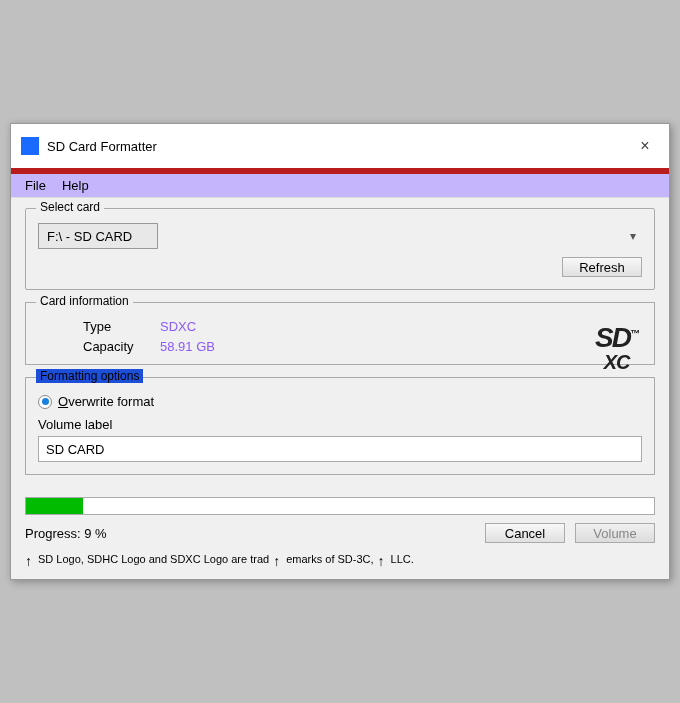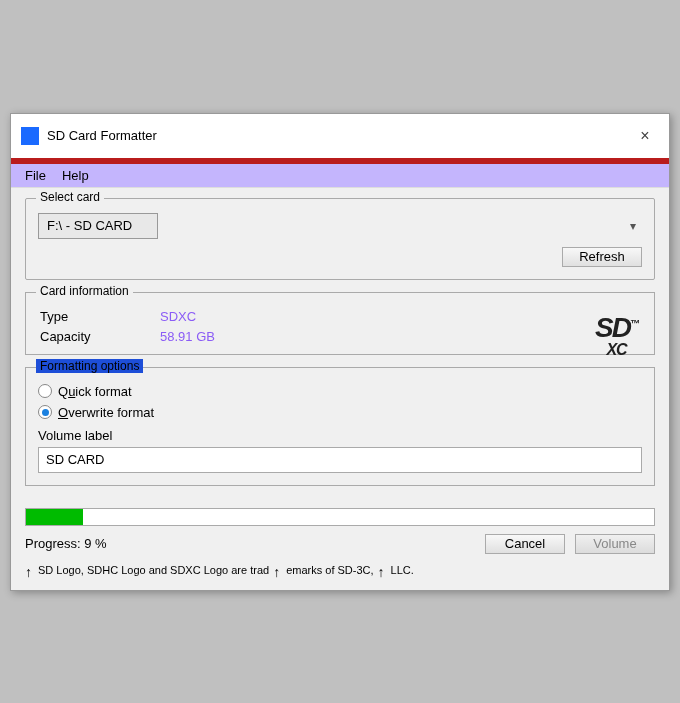--- a/index.html
+++ b/index.html
@@ -170,42 +170,42 @@
       font-size: 12px;
     }
 
     .info-grid {
       display: grid;
       grid-template-columns: 120px 1fr;
       row-gap: 5px;
       margin-top: 6px;
     }
 
-    .info-grid .label { color: #000; }
+    .info-grid .label { color: #000; margin-left: 43px; }
     .info-grid .value { color: #8b5cf6; }
 
     .sdxc-logo {
       position: absolute;
       right: 16px;
       top: 50%;
       transform: translateY(-20%);
       text-align: center;
       line-height: 1;
     }
 
     .sdxc-top {
       font-size: 28px;
       font-weight: 900;
       color: #222;
       letter-spacing: -2px;
       font-style: italic;
     }
 
     .sdxc-bottom {
-      font-size: 16px;
+      font-size: 20px;
       font-weight: 900;
       color: #222;
       letter-spacing: -1px;
       font-style: italic;
     }
 
     .sdxc-tm {
       font-size: 10px;
       font-style: normal;
       vertical-align: super;
@@ -366,26 +366,20 @@
         <div class="sdxc-top">
           <span>SD</span><span class="sdxc-tm">™</span>
         </div>
         <div class="sdxc-bottom">XC</div>
       </div>
     </div>
 
     <div class="format-options-section">
       <span class="format-options-label">Formatting options</span>
 
-      <div class="radio-row">
-        <div class="radio-btn"></div>
-        <span>
-          <span>Q</span><span class="underline">u</span><span>ick format</span>
-        </span>
-      </div>
 
       <div class="radio-row">
         <div class="radio-btn selected"></div>
         <span>
           <span class="underline">O</span><span>verwrite format</span>
         </span>
       </div>
 
       <div class="volume-label-section">
         <div class="volume-label-title">Volume label</div>

